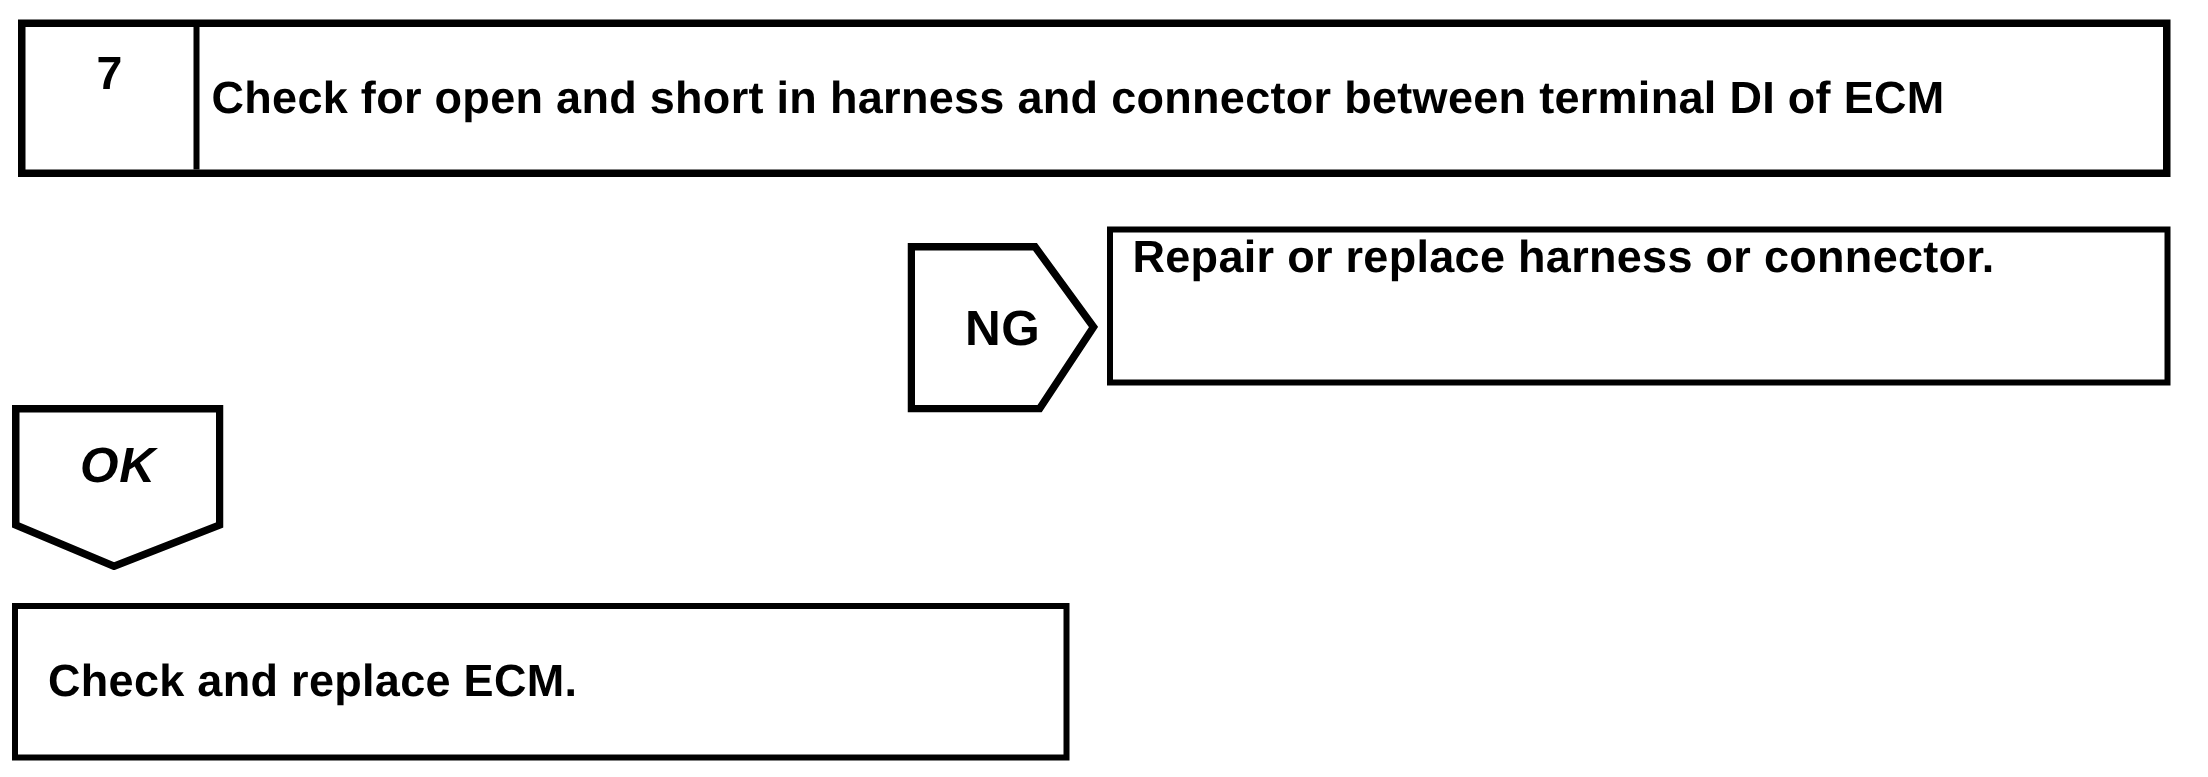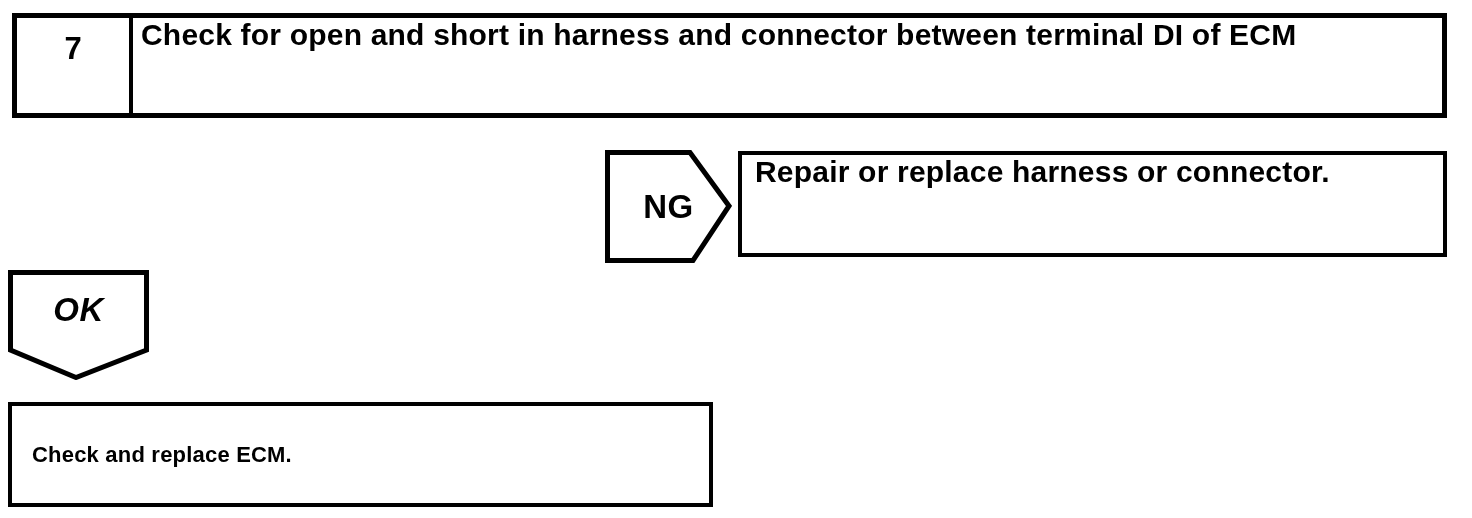--- a/index.html
+++ b/index.html
@@ -38,21 +38,21 @@
     justify-content: center;
     align-items: flex-start;
     padding-top: 13px;
     font-size: 31px;
     flex: none;
   }
   .step-instruction-cell {
     flex: 1;
     display: flex;
     flex-direction: column;
-    justify-content: space-between;
+    justify-content: center;
     padding-left: 8px;
     font-size: 30px;
     line-height: 34px;
     letter-spacing: 0.2px;
   }
   .step-instruction-cell .line {
     white-space: nowrap;
   }
   
   .connector {
@@ -64,41 +64,41 @@
     display: block;
   }
   .connector .connector-label {
     position: absolute;
     display: flex;
     align-items: center;
     justify-content: center;
     font-size: 33px;
     letter-spacing: 0.5px;
   }
-  .ng-connector { left: 605px; top: 150px; width: 127px; height: 113px; }
+  .ng-connector { left: 605px; top: 162px; width: 127px; height: 113px; }
   .ng-connector .connector-label { left: 0; top: 0; width: 127px; height: 113px; }
   .ok-connector { left: 8px; top: 270px; width: 141px; height: 110px; }
   .ok-connector .connector-label { left: 0; top: 0; width: 141px; height: 80px; font-style: italic; }
   
   .ng-action-box {
     left: 738px; top: 151px;
     width: 709px; height: 106px;
     display: flex;
     align-items: flex-start;
     padding-left: 13px;
     font-size: 30px;
     letter-spacing: 0.2px;
   }
   .ok-action-box {
     left: 8px; top: 402px;
     width: 705px; height: 105px;
     display: flex;
     align-items: center;
     padding-left: 20px;
-    font-size: 22px;
+    font-size: 30px;
     letter-spacing: 0.2px;
   }
 </style>
 </head>
 <body>
 
 <div class="page">
 
   <div class="box step-box">
     <div class="step-number-cell">7</div>

